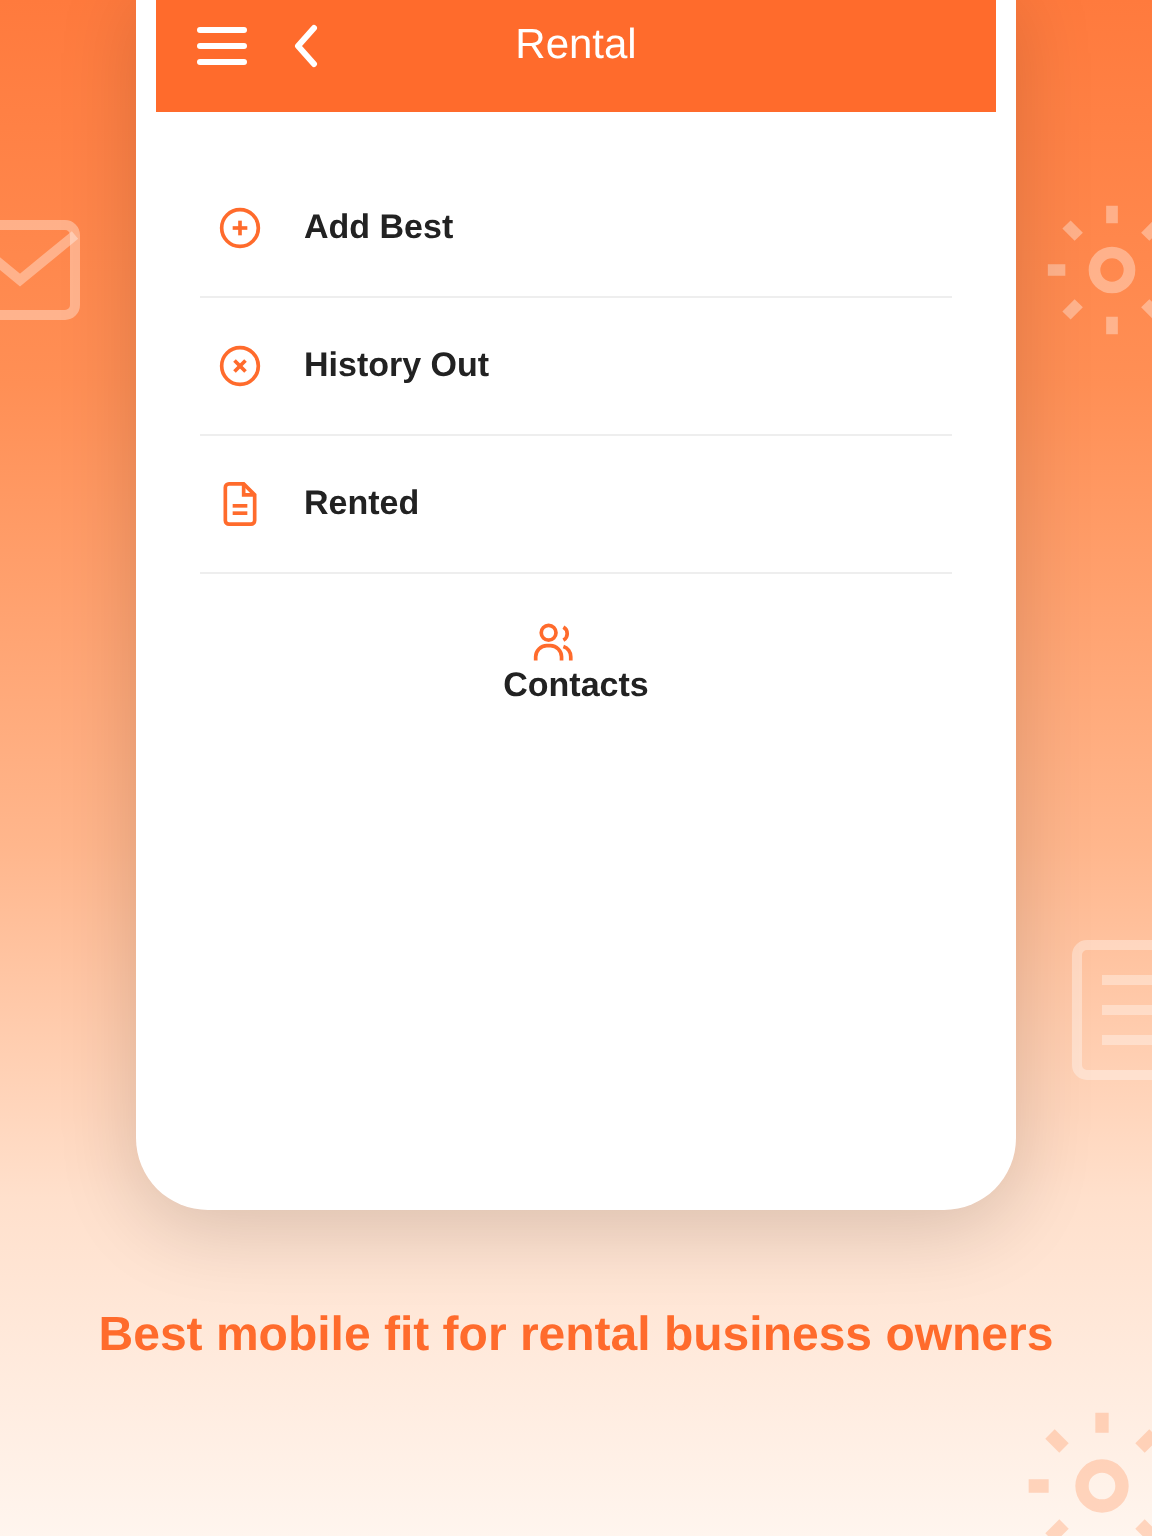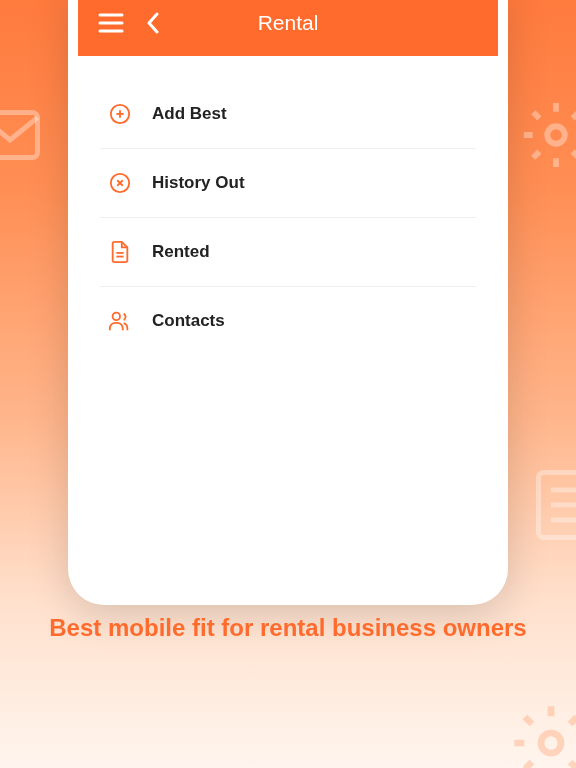--- a/index.html
+++ b/index.html
@@ -61,39 +61,39 @@
     .menu-list {
       padding: 24px 22px 0 22px;
     }
     .menu-item {
       display: flex;
       align-items: center;
       padding: 22px 8px;
       border-bottom: 1px solid #eee;
       cursor: pointer;
     }
-    .menu-item:last-child { border-bottom: none; }
+    .menu-item:last-child { border-bottom: none; flex-direction: column; }
     .item-icon {
       width: 24px;
       height: 24px;
       margin-right: 20px;
       display: flex;
       align-items: center;
       justify-content: center;
       flex-shrink: 0;
     }
     .item-icon svg { stroke: #ff6b2c; fill: none; stroke-width: 2; }
     .item-label {
       font-size: 17px;
       font-weight: 700;
       color: #222;
     }
     .tagline {
       position: absolute;
-      top: 612px;
+      top: 652px;
       left: 0;
       right: 0;
       text-align: center;
       padding: 0 40px;
     }
     .tagline-text {
       color: #ff6b2c;
       font-size: 24px;
       font-weight: 700;
       line-height: 1.35;

